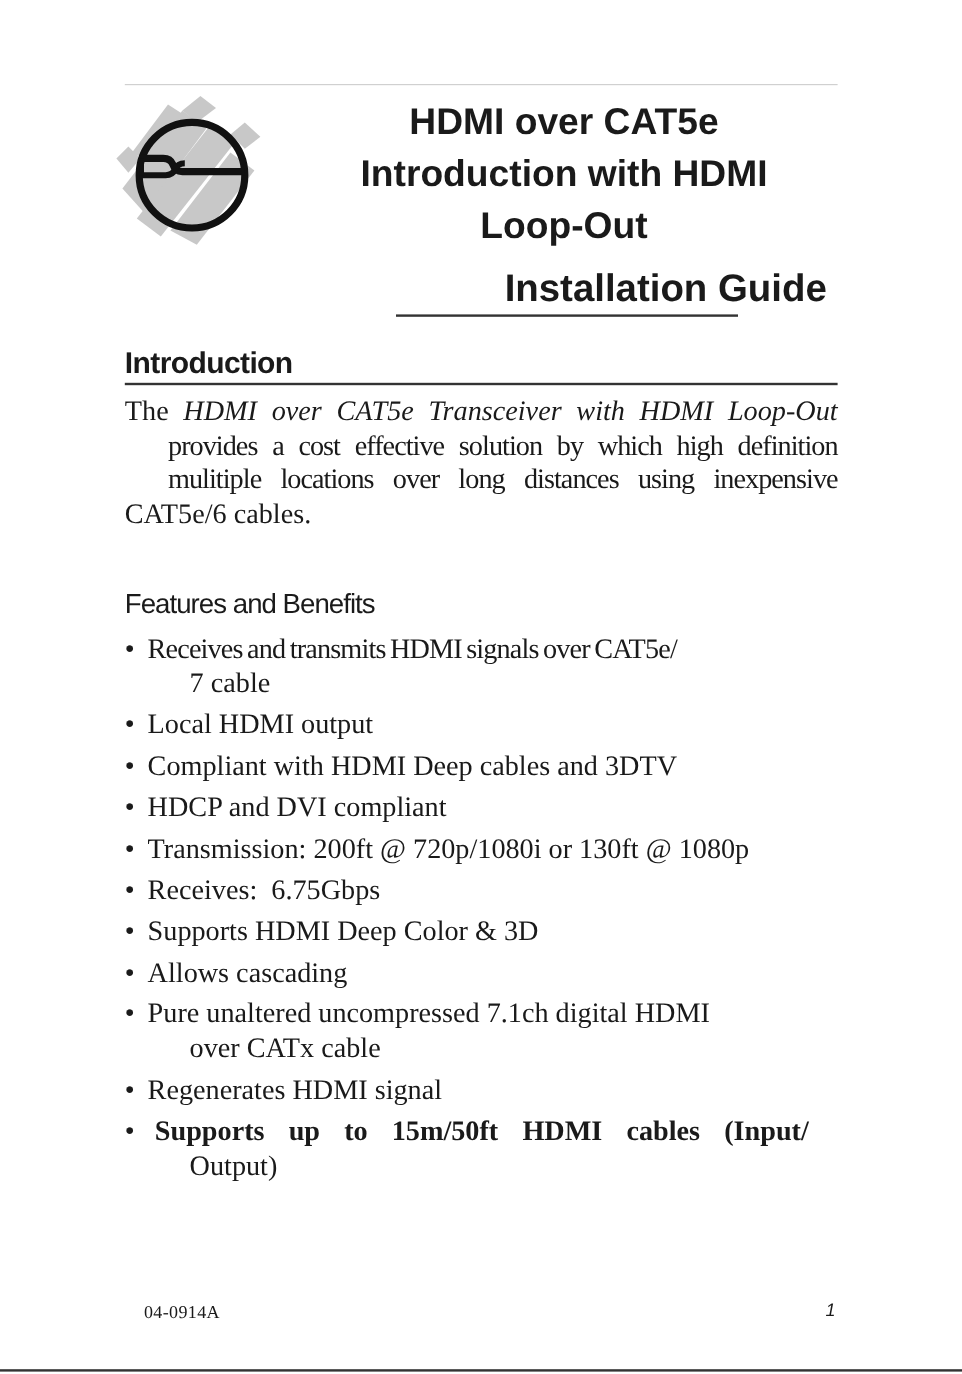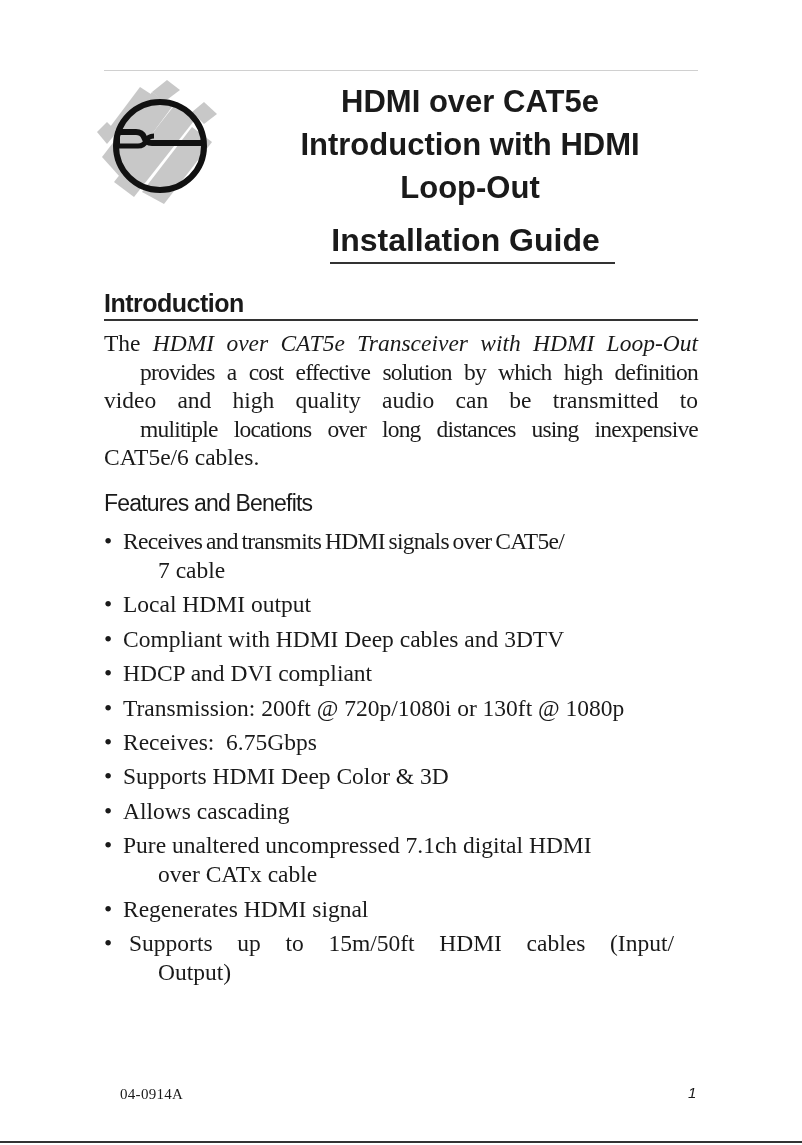--- a/index.html
+++ b/index.html
@@ -3,41 +3,41 @@
   <meta charset="utf-8">
   <style>
     html, body { margin: 0; padding: 0; background: #ffffff; }
     body { width: 802px; height: 1145px; position: relative; overflow: hidden; color: #1a1a1a; }
     .page { position: absolute; left: 0; top: 0; width: 802px; height: 822px; }
     .top-rule { position: absolute; left: 104px; top: 70px; width: 594px; height: 1px; background: #d0d0d0; }
     .logo { position: absolute; left: 92px; top: 72px; width: 135px; height: 135px; }
     .title-block { position: absolute; left: 270px; top: 80px; width: 400px; text-align: center;
       font-family: "Liberation Sans", sans-serif; font-weight: bold; font-size: 31px; line-height: 43px; color: #1a1a1a; }
     .title-line { display: block; }
-    .subtitle { position: absolute; left: 264px; top: 220px; width: 403px; text-align: center;
+    .subtitle { position: absolute; left: 286px; top: 220px; width: 403px; text-align: right;
       font-family: "Liberation Sans", sans-serif; font-weight: bold; font-size: 32px; line-height: 40px; }
     .subtitle-underline { position: absolute; left: 330px; top: 262px; width: 285px; height: 2px; background: #333; }
     .h-intro { position: absolute; left: 104px; top: 286px; font-family: "Liberation Sans", sans-serif;
       font-weight: bold; font-size: 25px; line-height: 34px; letter-spacing: -0.5px; }
     .intro-rule { position: absolute; left: 104px; top: 319px; width: 594px; height: 2px; background: #333; }
     .intro-text { position: absolute; left: 104px; top: 329px; width: 594px; font-family: "Liberation Serif", serif;
       font-size: 23.5px; line-height: 28.6px; text-align: justify; }
     .intro-text .line { display: block; white-space: nowrap; text-align: justify; text-align-last: justify; }
     .intro-text .line.last { text-align-last: left; }
     .intro-text .line.tight { letter-spacing: -0.8px; word-spacing: -2px; margin-left: 36px; }
     .h-features { position: absolute; left: 104px; top: 487px; font-family: "Liberation Sans", sans-serif;
       font-weight: normal; font-size: 23px; line-height: 32px; letter-spacing: -0.8px; }
     .features { position: absolute; left: 104px; top: 527px; width: 570px; margin: 0; padding: 0; list-style: none;
       font-family: "Liberation Serif", serif; font-size: 23.5px; }
     .features li { position: relative; padding-left: 19px; line-height: 29px; margin-bottom: 5.4px; }
     .features li .bullet { position: absolute; left: 0; top: 0; }
     .features li .txt { display: block; }
     .features li .cont { display: block; padding-left: 35px; }
     .features li.tight .txt { letter-spacing: -0.7px; word-spacing: -1.5px; }
-    .features li.justify .txt { text-align: justify; text-align-last: justify; word-spacing: 4px; }
+    .features li.justify .txt { text-align: justify; text-align-last: justify; word-spacing: 4px; font-weight: bold; }
     .footer-code { position: absolute; left: 120px; top: 1086px; font-family: "Liberation Serif", serif;
       font-size: 15px; letter-spacing: 0.3px; }
     .footer-page { position: absolute; left: 688px; top: 1084px; font-family: "Liberation Sans", sans-serif;
       font-style: italic; font-size: 15px; }
     .bottom-rule { position: absolute; left: 0; top: 1141px; width: 802px; height: 2px; background: #333; }
   </style>
 </head>
 <body>
 
 <div class="page">
@@ -67,21 +67,20 @@
 
   <div class="subtitle">Installation Guide</div>
   <div class="subtitle-underline"></div>
 
   <div class="h-intro">Introduction</div>
   <div class="intro-rule"></div>
 
   <div class="intro-text">
     <span class="line"><span>The </span><em>HDMI over CAT5e Transceiver with HDMI Loop-Out</em></span>
     <span class="line tight">provides a cost effective solution by which high definition</span>
-    <span class="line">video and high quality audio can be transmitted to</span>
     <span class="line tight">mulitiple locations over long distances using inexpensive</span>
     <span class="line last">CAT5e/6 cables.</span>
   </div>
 
   <div class="h-features">Features and Benefits</div>
 
   <ul class="features">
     <li class="tight">
       <span class="bullet">•</span>
       <span class="txt">Receives and transmits HDMI signals over CAT5e/</span>

